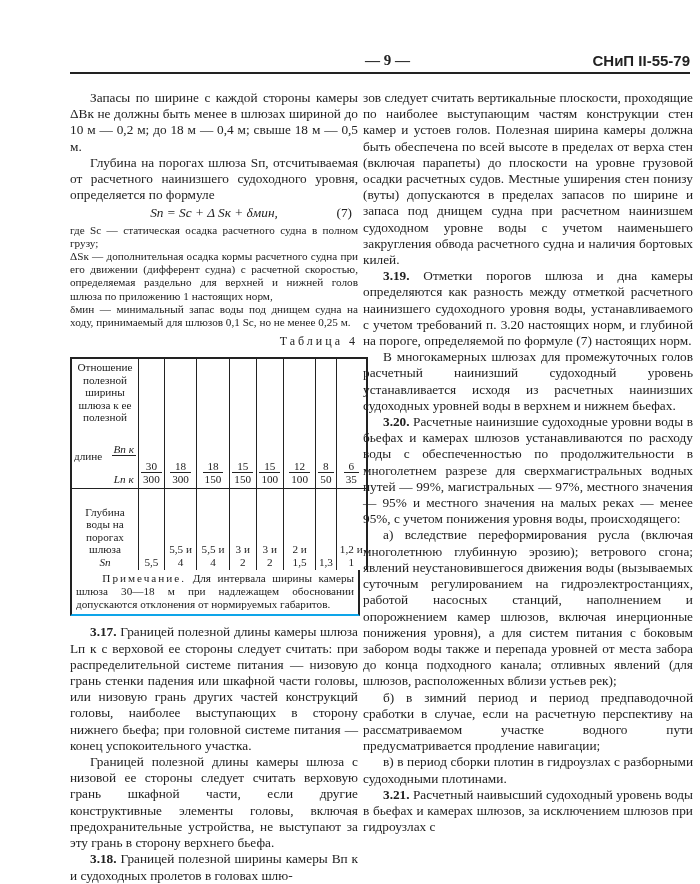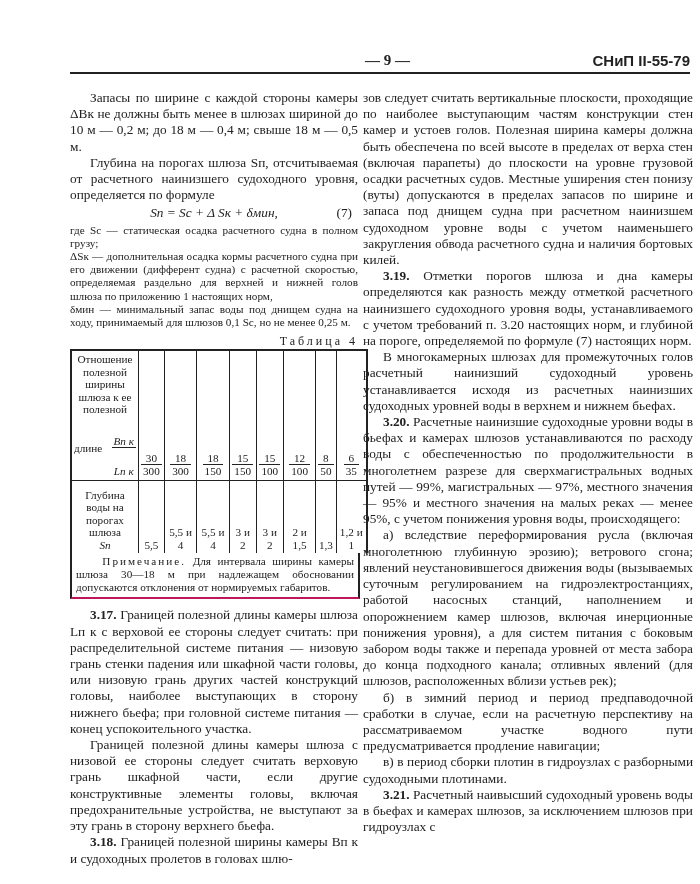--- a/index.html
+++ b/index.html
@@ -12,31 +12,31 @@
   .col.left { left:70px; width:288px; }
   .col.right { left:363px; width:330px; }
   p { margin:0; text-indent:20px; }
   p.noind { text-indent:0; }
   .b { font-weight:bold; }
   i { font-style:italic;margin-top:17px; }
   .formula { text-align:center; position:relative; margin:2px 0 2px 0; }
   .formula .num { position:absolute; right:6px; top:0; }
   .small { font-size:11.2px; line-height:13.2px; }
   .small p { text-indent:0; }
-  .tcap { text-align:right; letter-spacing:3px; font-size:12px; margin-top:4px; margin-bottom:0; }
+  .tcap { text-align:right; letter-spacing:3px; font-size:12px; margin-top:4px; margin-bottom:8px; }
   table.t4 { border-collapse:collapse; width:298px; font-size:11.2px; line-height:12.5px; }
   table.t4 td { border-left:1px solid #222; padding:2px 2px; vertical-align:bottom; text-align:center; }
   table.t4 td:first-child { border-left:2px solid #222; }
   table.t4 td:last-child { border-right:2px solid #222; }
   table.t4 tr.r1 td { border-top:2px solid #222; border-bottom:1px solid #222; }
   table.t4 tr.r2 td { border-bottom:0; }
   .frac { display:inline-block; text-align:center; }
   .frac .n { display:block; border-bottom:1px solid #222; padding:0 2px; }
   .frac .d { display:block; padding:0 2px; }
-  .note { border-left:2px solid #222; border-right:2px solid #222; border-bottom:2px solid #be185d;
+  .note { border-left:2px solid #222; border-right:2px solid #222; border-bottom:2px solid #0ea5e9;
           font-size:11.2px; line-height:13px; padding:2px 4px 3px 4px; text-align:justify; width:278px; }
   .note .sp { letter-spacing:2px; }
   .hdrcell { text-align:center; }
 </style>
 </head>
 <body>
 
 <div class="header">
   <span class="pagenum">— 9 —</span>
   <span class="docid">СНиП II-55-79</span>
@@ -72,21 +72,21 @@
       <td><span class="frac"><span class="n">30</span><span class="d">300</span></span></td>
       <td><span class="frac"><span class="n">18</span><span class="d">300</span></span></td>
       <td><span class="frac"><span class="n">18</span><span class="d">150</span></span></td>
       <td><span class="frac"><span class="n">15</span><span class="d">150</span></span></td>
       <td><span class="frac"><span class="n">15</span><span class="d">100</span></span></td>
       <td><span class="frac"><span class="n">12</span><span class="d">100</span></span></td>
       <td><span class="frac"><span class="n">8</span><span class="d">50</span></span></td>
       <td><span class="frac"><span class="n">6</span><span class="d">35</span></span></td>
     </tr>
     <tr class="r2">
-      <td class="hdrcell" style="padding-top:8px">
+      <td class="hdrcell" style="padding-top:17px">
         <div>Глубина воды на порогах шлюза</div>
         <i>Sп</i>
       </td>
       <td>5,5</td>
       <td>5,5 и 4</td>
       <td>5,5 и 4</td>
       <td>3 и 2</td>
       <td>3 и 2</td>
       <td>2 и 1,5</td>
       <td>1,3</td>

